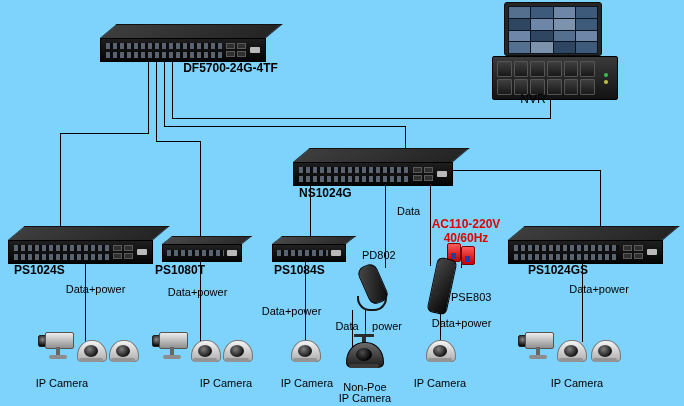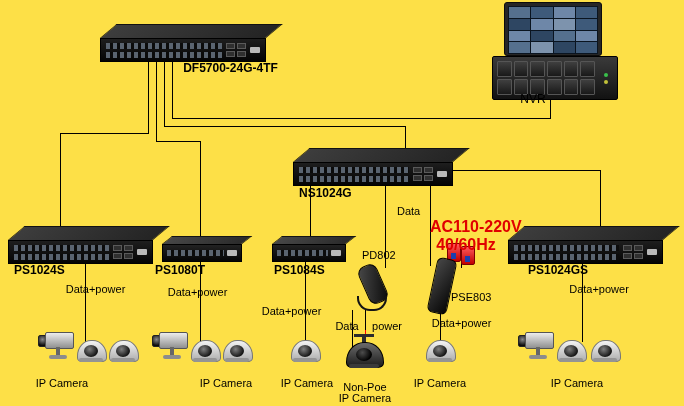--- a/index.html
+++ b/index.html
@@ -1,26 +1,26 @@
 <!DOCTYPE html>
 <html><head>
 <meta charset="utf-8">
 <style>
   html,body { margin:0; padding:0; background:#fff; }
   .stage {
-    position:relative; width:684px; height:406px; background:#fde047;
+    position:relative; width:684px; height:406px; background:#7dd3fc;
     font-family:"Liberation Sans", sans-serif; overflow:hidden; color:#000;
   }
   .wires { position:absolute; left:0; top:0; z-index:0; }
 
   
   .lbl { position:absolute; z-index:3; font-size:11px; line-height:1.15; color:#000; white-space:nowrap; }
   .lbl.b { font-weight:bold; font-size:12px; }
   .lbl.c { text-align:center; }
-  .lbl.red { color:#e00000; font-weight:bold; font-size:16px; text-align:center; }
+  .lbl.red { color:#e00000; font-weight:bold; font-size:12px; text-align:center; }
 
   
   .rswitch { position:absolute; z-index:2; }
   .rswitch .top {
     height:13px; background:linear-gradient(90deg,#3d3d3d,#242424);
     border:1px solid #121212; border-bottom:none;
     transform:skewX(-50deg); transform-origin:0 100%;
   }
   .rswitch .front {
     position:relative; height:22px; background:linear-gradient(180deg,#1e1e1e,#040404);

